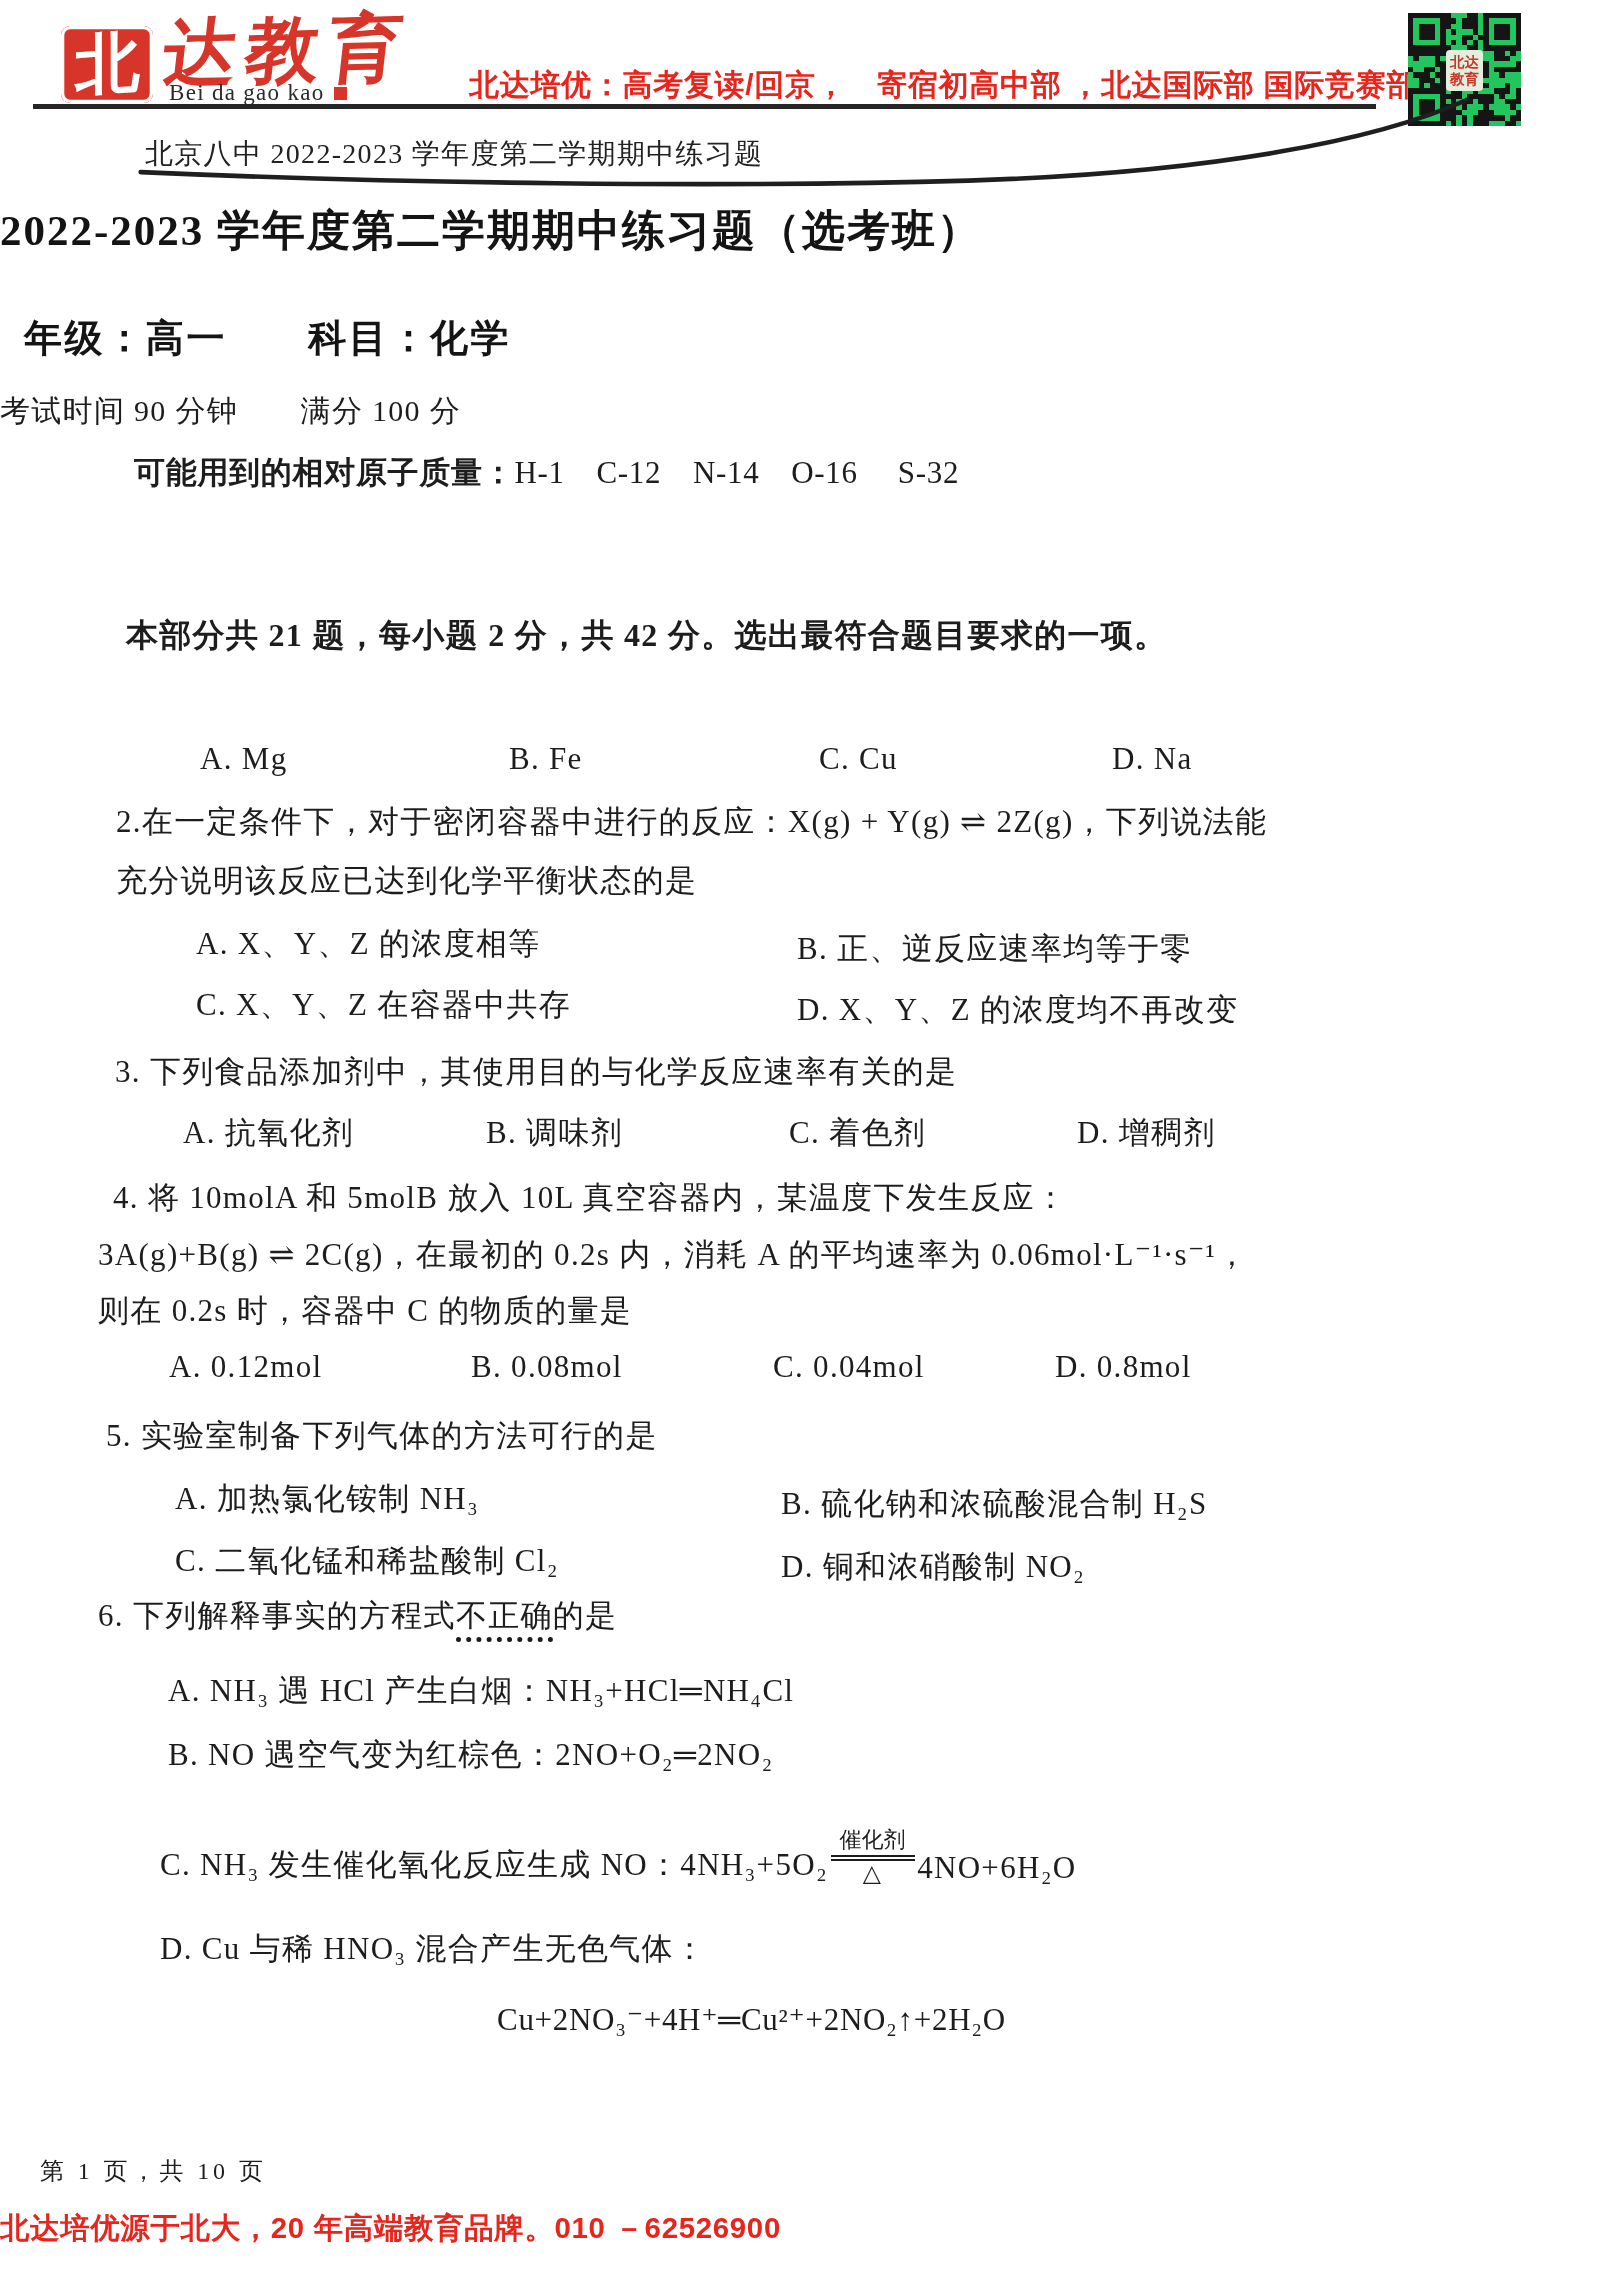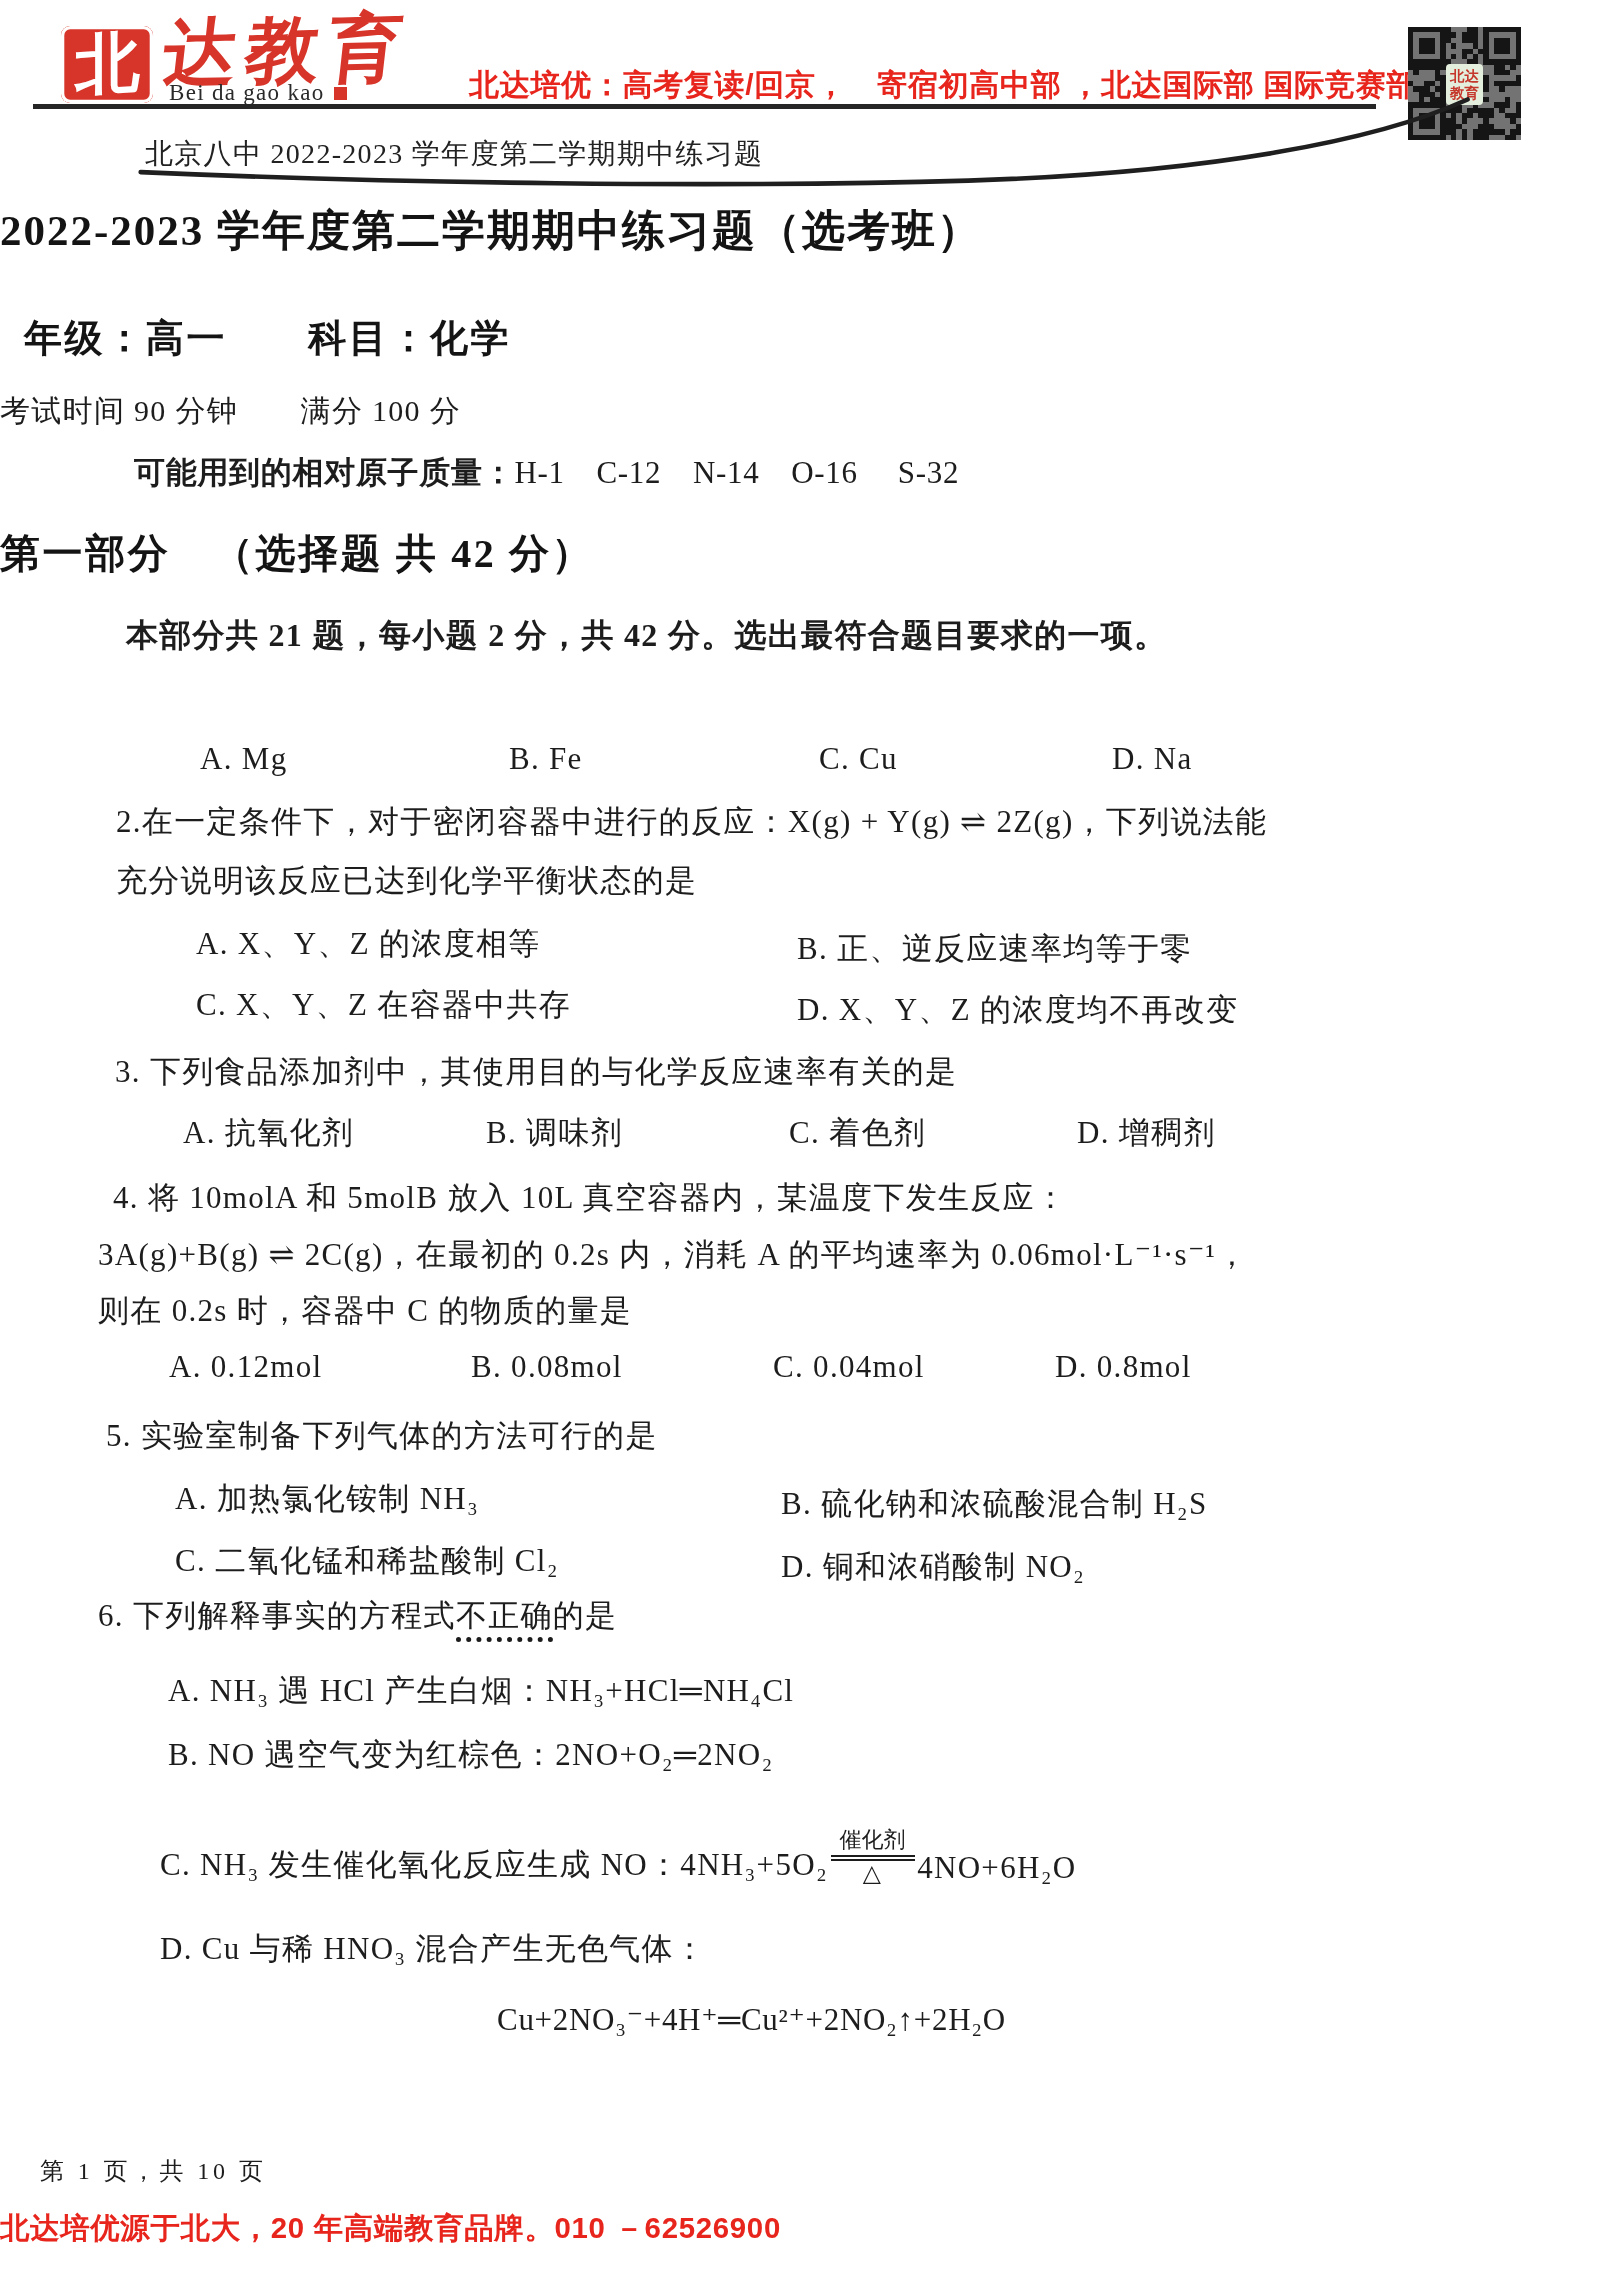--- a/index.html
+++ b/index.html
@@ -49,21 +49,21 @@
     position:absolute;left:33px;top:104px;width:1343px;height:4.6px;background:#262626;
   }
   .doc-header{
     position:absolute;left:145px;top:135px;
     font-size:28px;color:#222;letter-spacing:1.3px;
   }
   
   .curve{position:absolute;left:0;top:0;}
 
   
-  .qr{position:absolute;left:1408px;top:27px;width:113px;height:113px;background:#737373;}
+  .qr{position:absolute;left:1408px;top:13px;width:113px;height:113px;background:#22c55e;}
   .qr-grid{display:grid;grid-template-columns:repeat(21,1fr);grid-template-rows:repeat(21,1fr);
     width:113px;height:113px;}
   .qr-grid i{background:transparent;}
   .qr-grid i.b{background:#151515;}
   .qr-center{
     position:absolute;left:38px;top:37px;width:37px;height:41px;
     background:#e3efdc;border-radius:3.9px;
     display:flex;flex-direction:column;align-items:center;justify-content:center;
     font-size:14.4px;line-height:1.15;color:#c5362b;font-weight:700;
   }
@@ -565,21 +565,20 @@
   </svg>
 
   <div class="center t-main" style="top:202px">2022-2023 学年度第二学期期中练习题（选考班）</div>
   <div class="center t-grade" style="top:313px">年级：高一　　科目：化学</div>
   <div class="center t-info" style="top:391px">考试时间 90 分钟　　满分 100 分</div>
 
   <div class="abs t-atomic" style="left:134px;top:452px">
     <span class="lbl">可能用到的相对原子质量：</span><span>H-1　C-12　N-14　O-16　 S-32</span>
   </div>
 
-  <div class="center t-section" style="top:526px">第一部分　（选择题 共 42 分）</div>
   <div class="abs t-intro" style="left:126px;top:614px">本部分共 21 题，每小题 2 分，共 42 分。选出最符合题目要求的一项。</div>
 
   <div class="abs t-opt" style="left:200px;top:741px">A. Mg</div>
   <div class="abs t-opt" style="left:509px;top:741px">B. Fe</div>
   <div class="abs t-opt" style="left:819px;top:741px">C. Cu</div>
   <div class="abs t-opt" style="left:1112px;top:741px">D. Na</div>
 
   <div class="abs t-body" style="left:116px;top:801px">2.在一定条件下，对于密闭容器中进行的反应：X(g) + Y(g) ⇌ 2Z(g)，下列说法能</div>
   <div class="abs t-body" style="left:116px;top:860px">充分说明该反应已达到化学平衡状态的是</div>
   <div class="abs t-opt" style="left:196px;top:923px">A. X、Y、Z 的浓度相等</div>

